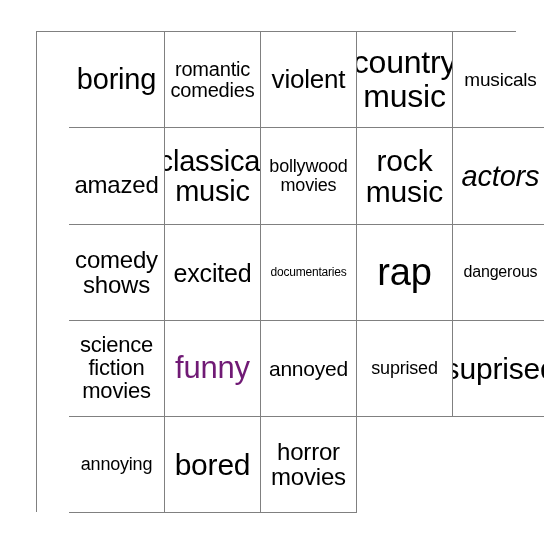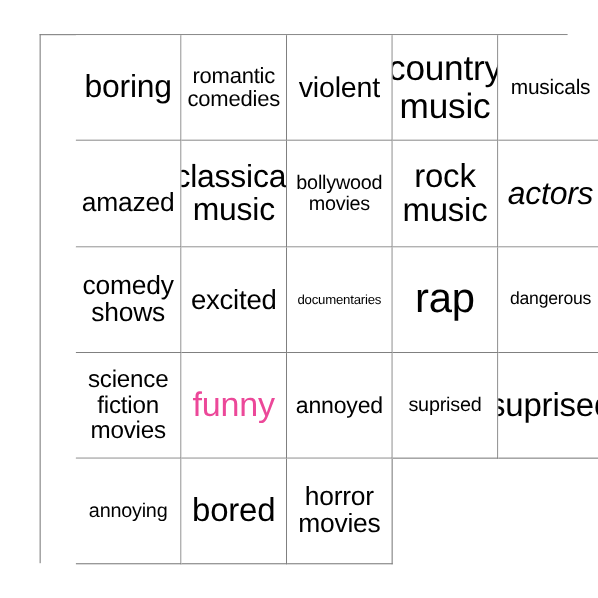--- a/index.html
+++ b/index.html
@@ -106,21 +106,21 @@
     </div>
     <div class="bingo-cell">
       <span class="cell-text" style="font-size: 16px; color: rgb(0, 0, 0);">dangerous</span>
     </div>
     <div class="bingo-cell">
       <span class="cell-text" style="font-size: 22px; color: rgb(0, 0, 0);">science
 fiction
 movies</span>
     </div>
     <div class="bingo-cell">
-      <span class="cell-text" style="font-size: 31px; color: #ec4899;">funny</span>
+      <span class="cell-text" style="font-size: 31px; color: #701a75;">funny</span>
     </div>
     <div class="bingo-cell">
       <span class="cell-text" style="font-size: 21px; color: rgb(0, 0, 0);">annoyed</span>
     </div>
     <div class="bingo-cell">
       <span class="cell-text" style="font-size: 18px; color: rgb(0, 0, 0);">suprised</span>
     </div>
     <div class="bingo-cell">
       <span class="cell-text" style="font-size: 30px; color: rgb(0, 0, 0);">suprised</span>
     </div>

